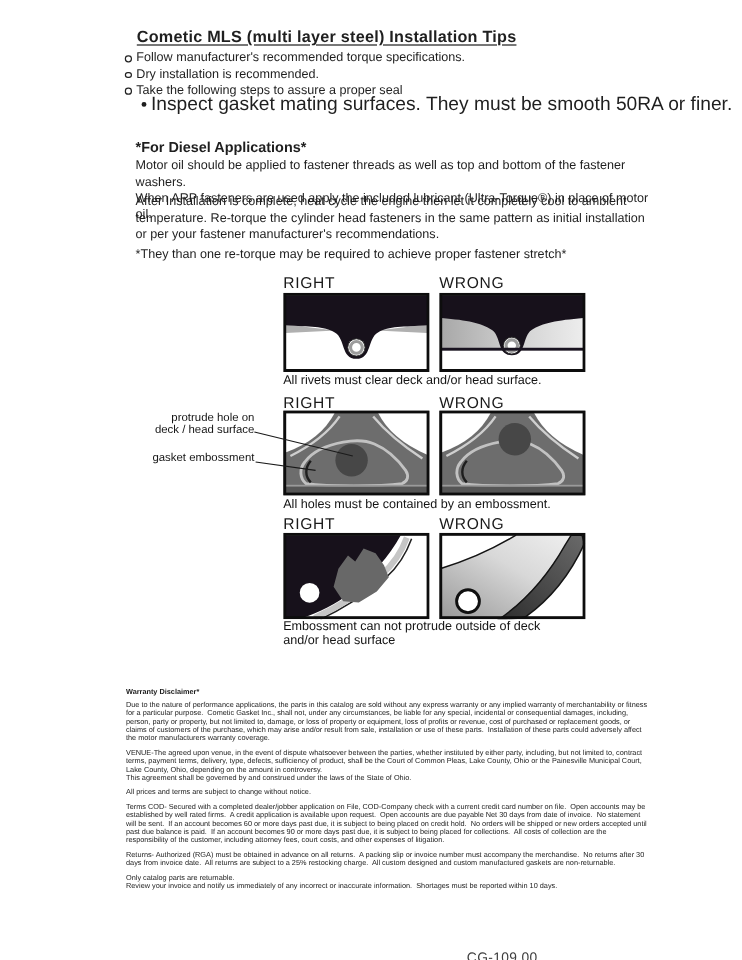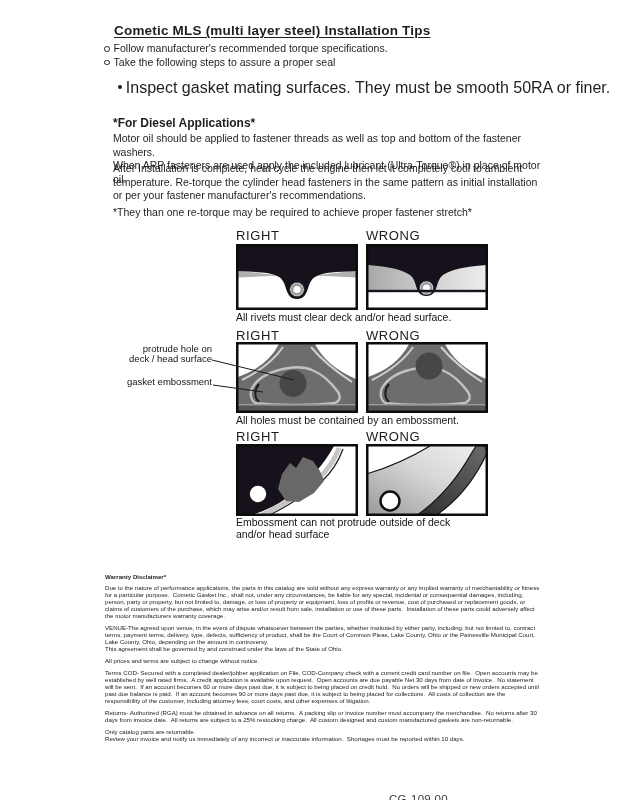--- a/index.html
+++ b/index.html
@@ -39,20 +39,24 @@
 <body>
 
 <div id="page">
 
   <div class="abs doc-title">Cometic MLS (multi layer steel) Installation Tips</div>
 
   <div class="abs tips">
     <div class="tip-row">
       <span class="o-marker"></span>
       <span>Follow manufacturer's recommended torque specifications.</span>
+    </div>
+    <div class="tip-row">
+      <span class="o-marker"></span>
+      <span>Dry installation is recommended.</span>
     </div>
     <div class="tip-row">
       <span class="o-marker"></span>
       <span>Take the following steps to assure a proper seal</span>
     </div>
   </div>
 
   <div class="abs sub-tips">
     <div class="tip-row">
       <span class="b-marker"></span>

